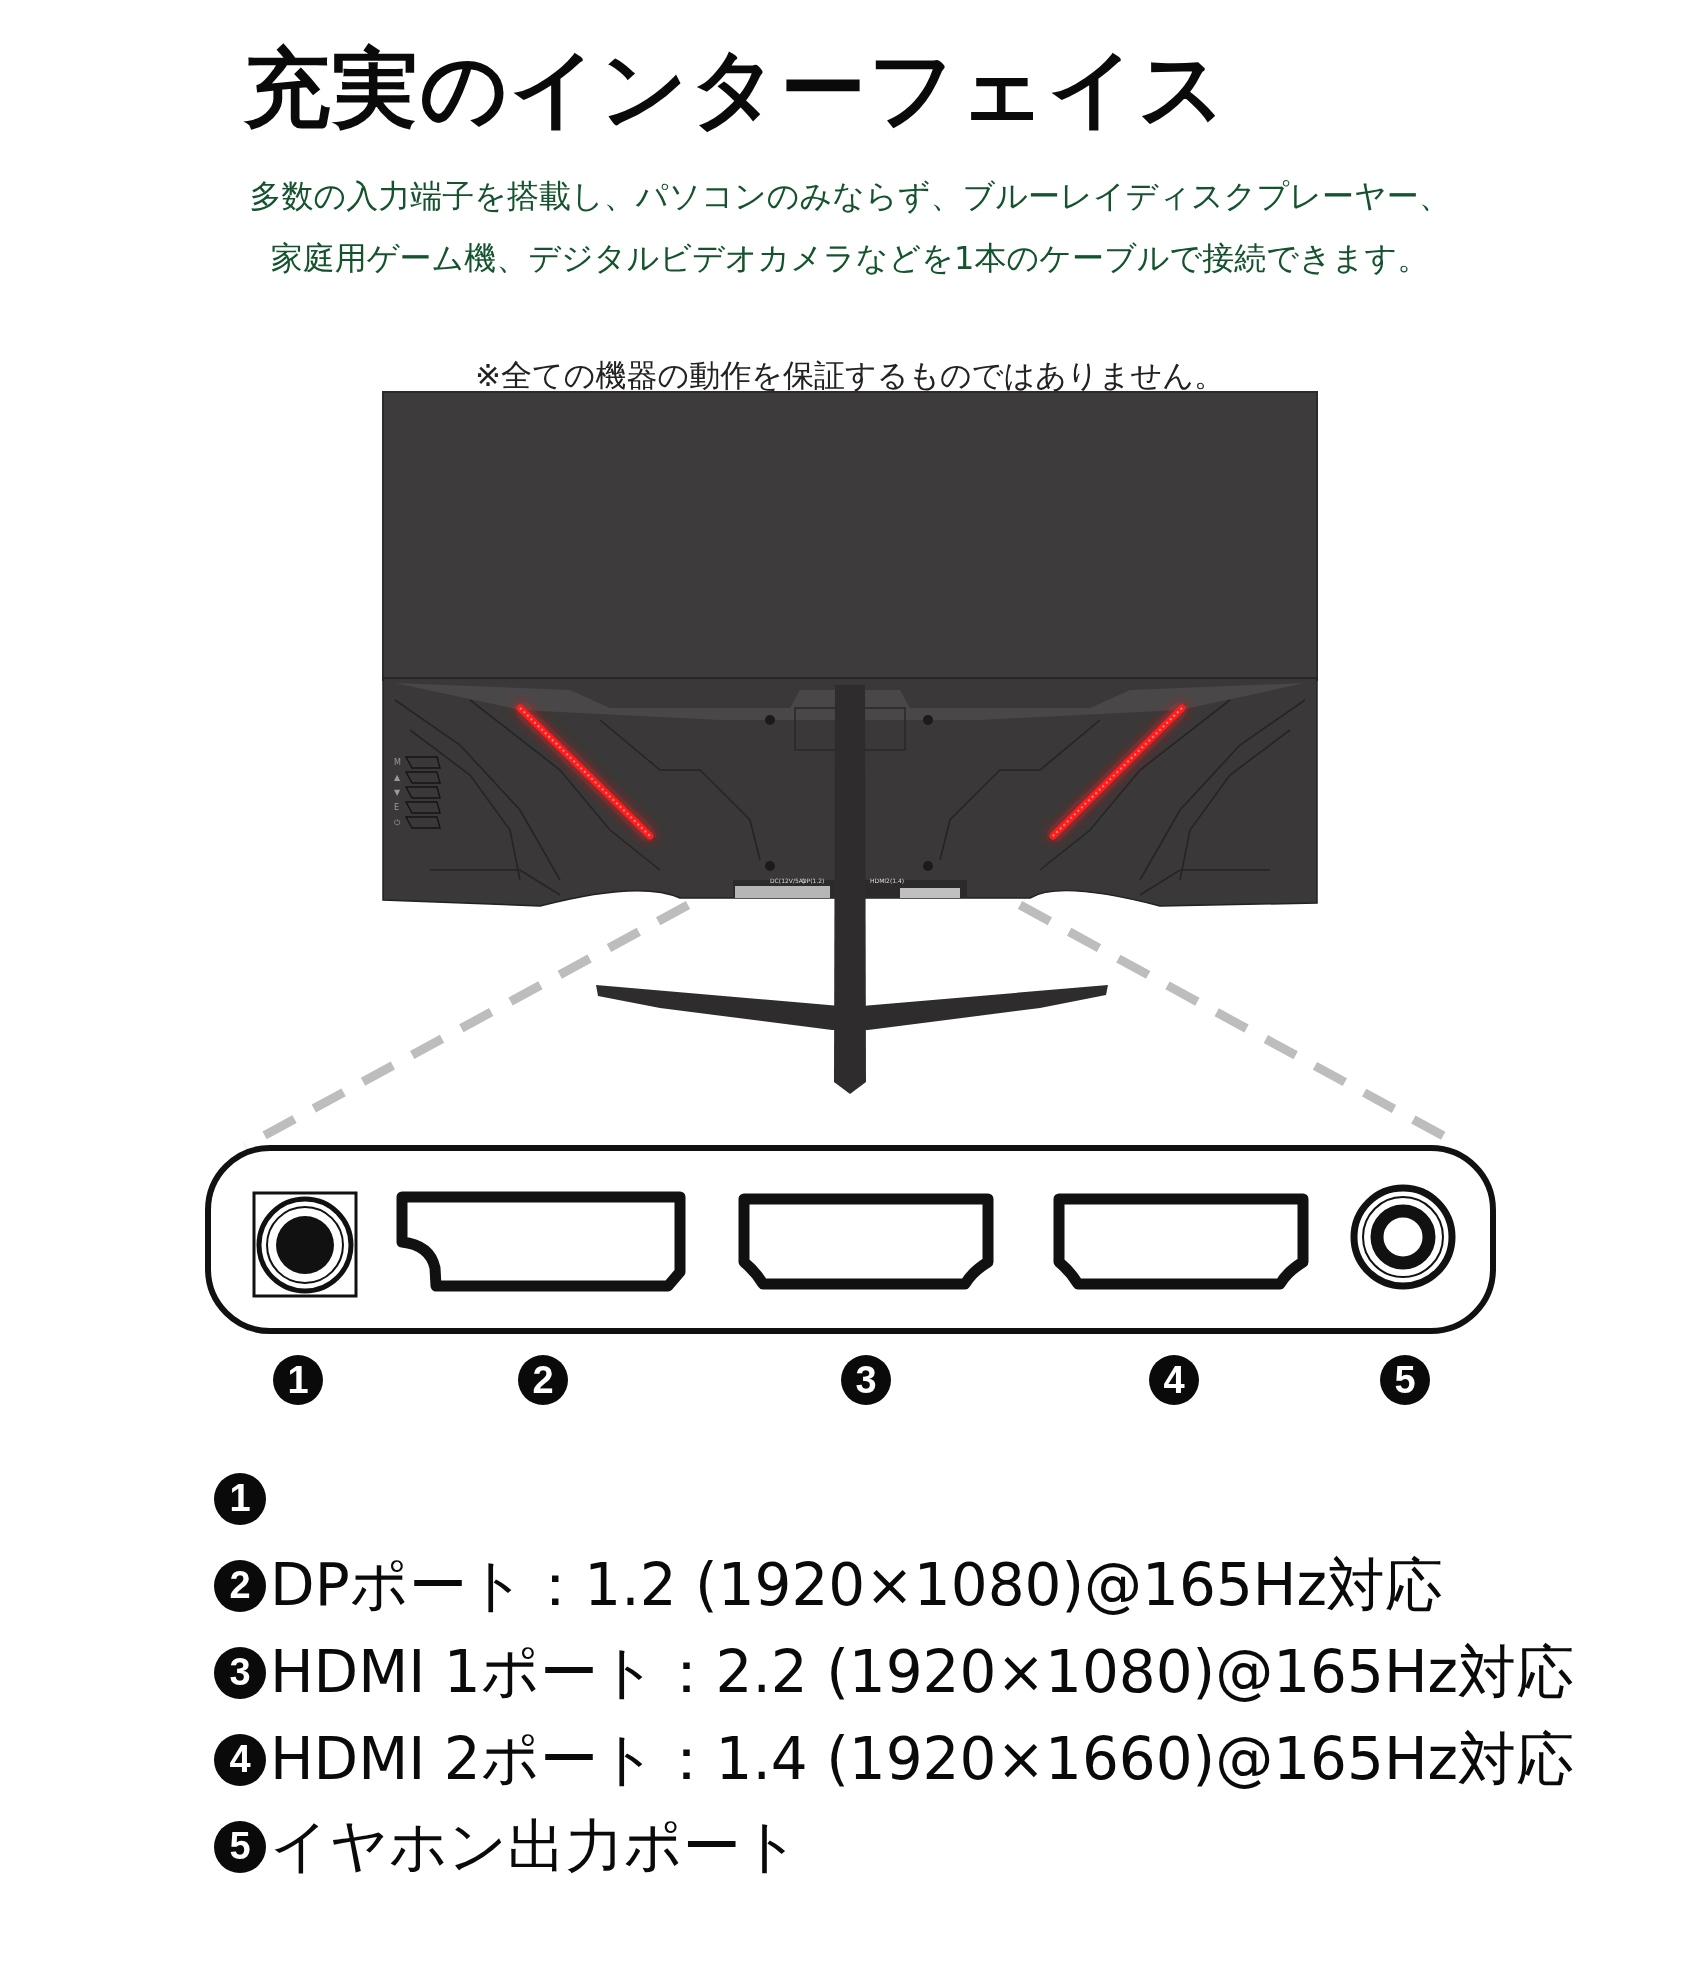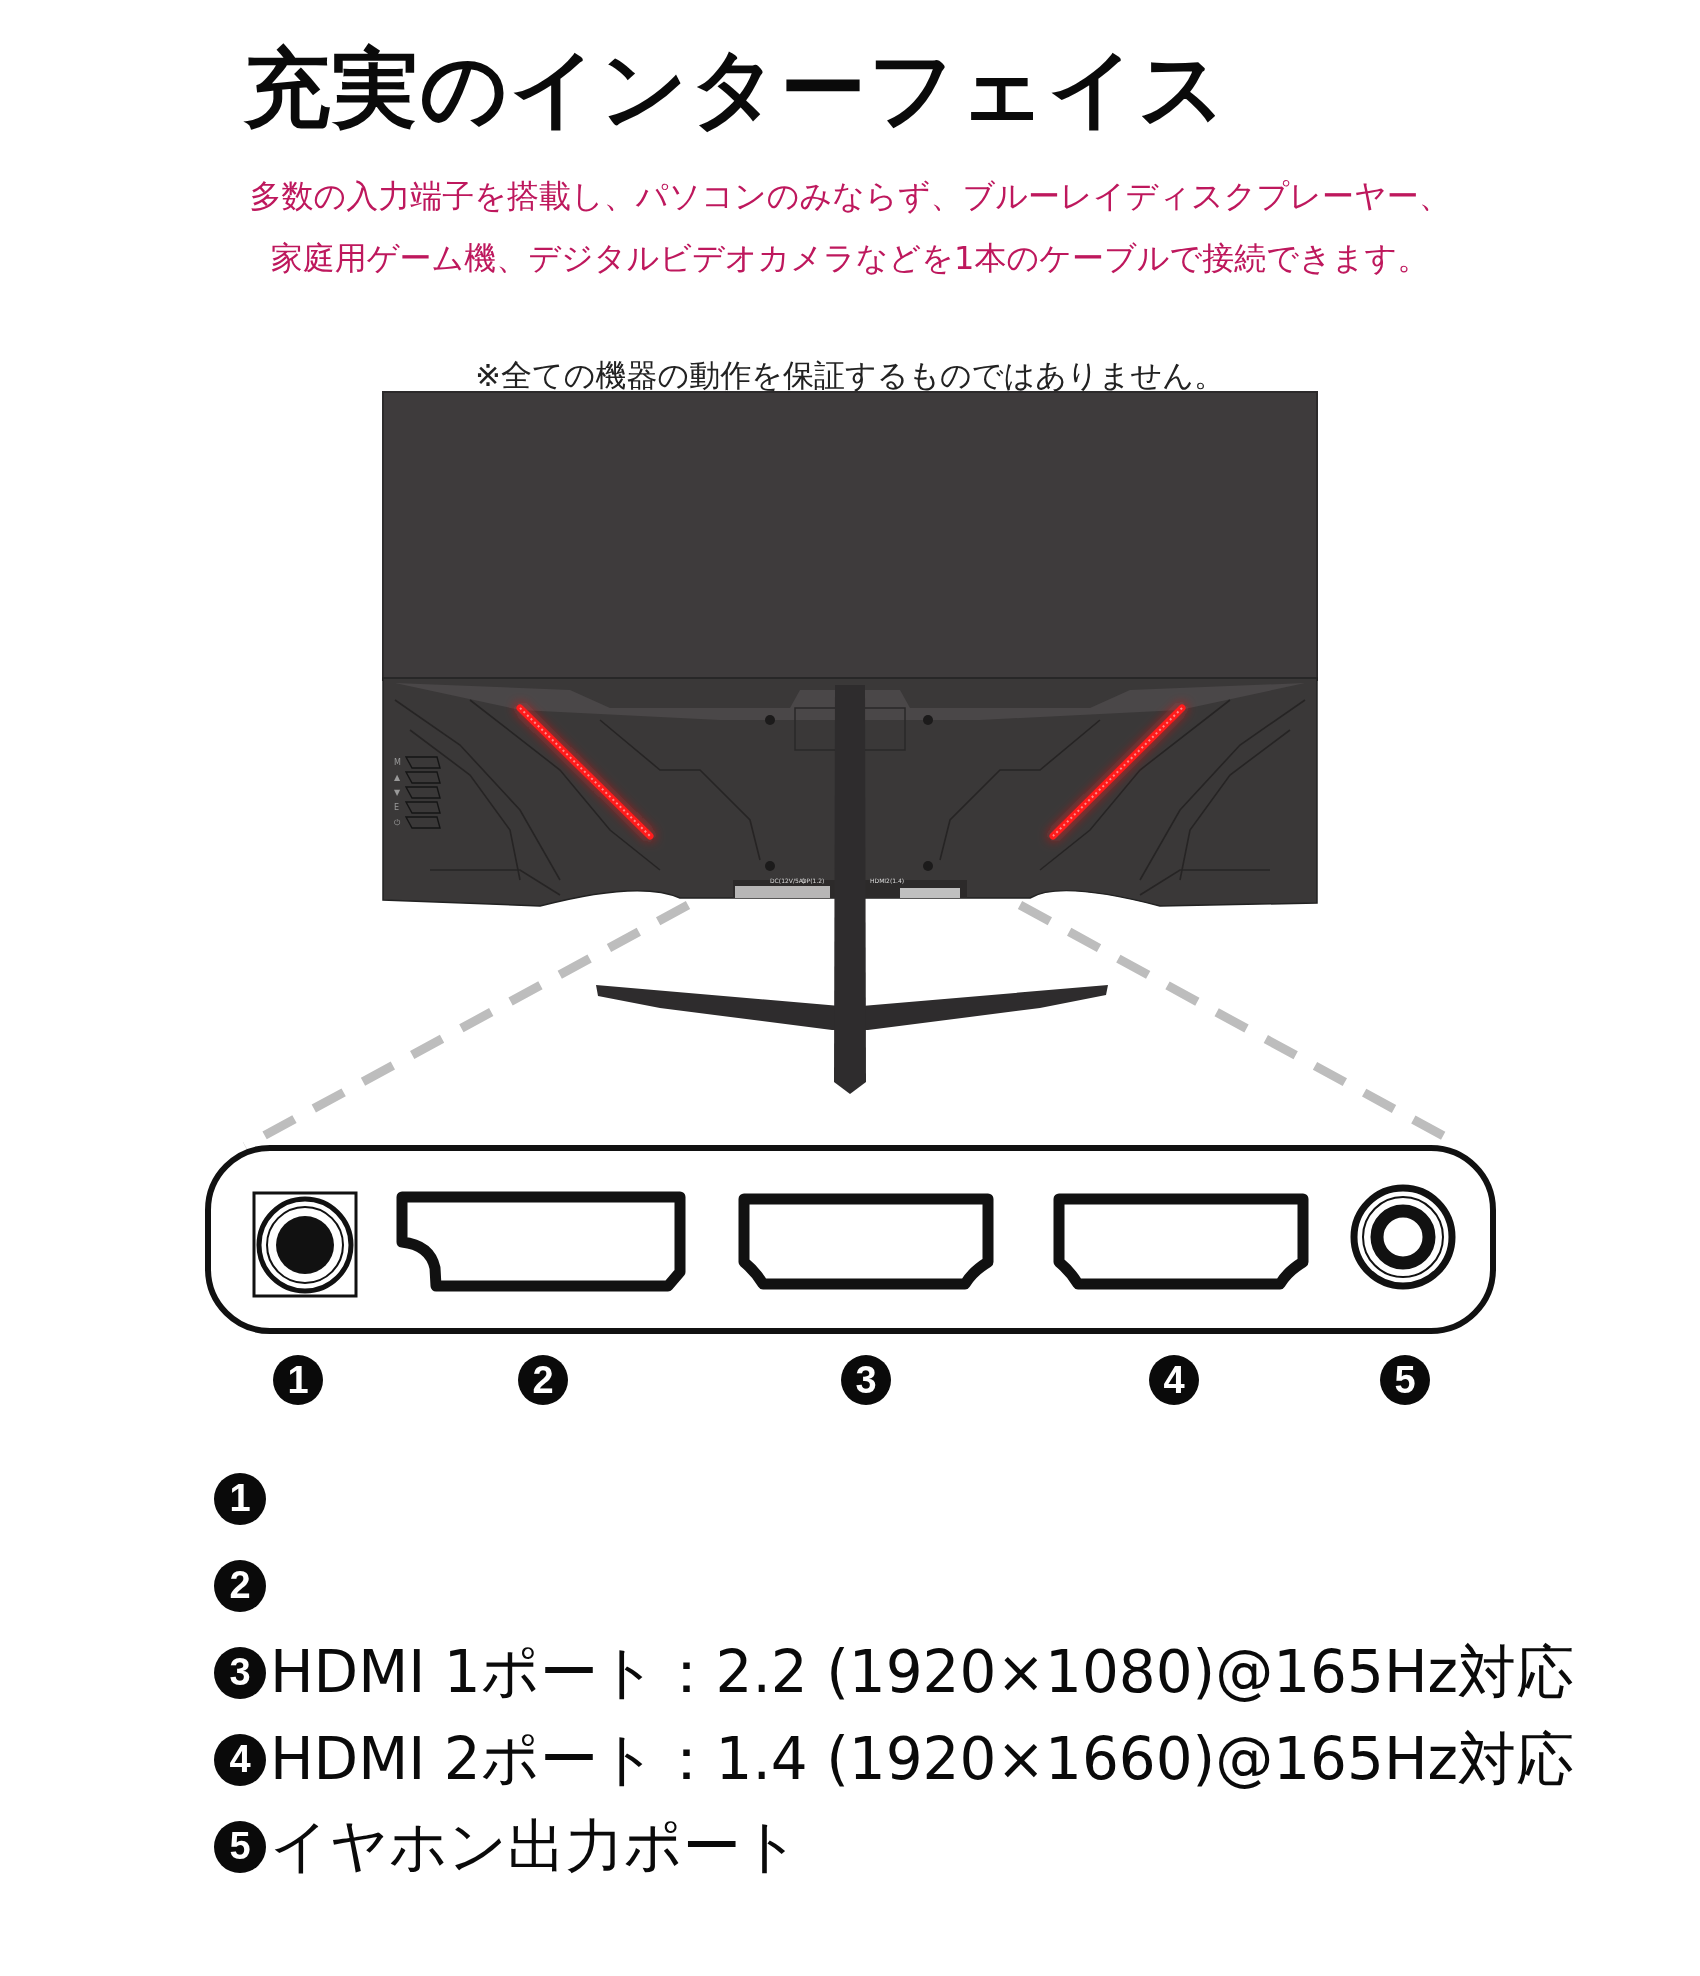--- a/index.html
+++ b/index.html
@@ -1,21 +1,21 @@
 <!DOCTYPE html>
 <html><head>
 <meta charset="utf-8">
 <style>
   html, body { margin: 0; padding: 0; background: #ffffff; }
   body { width: 1700px; height: 1976px; position: relative; overflow: hidden;
          font-family: "DejaVu Sans", "Liberation Sans", sans-serif; color: #111; }
   .abs { position: absolute; }
   #title { left: 0; width: 1472px; top: 38px; text-align: center; font-size: 86px; font-weight: bold;
            letter-spacing: 2px; line-height: 100px; color: #0a0a0a; }
-  .sub { left: 0; width: 1700px; text-align: center; font-size: 32px; line-height: 40px; color: #be185d; }
+  .sub { left: 0; width: 1700px; text-align: center; font-size: 32px; line-height: 40px; color: #14532d; }
   #sub1 { top: 176px; }
   #sub2 { top: 238px; }
   #note { top: 310px; font-size: 31px; color: #222; margin-top: 45px; }
   #scene { left: 0; top: 0; width: 1700px; height: 1976px; }
   #legend { left: 214px; top: 1455px; }
   .legend-row { display: flex; align-items: center; height: 87px; font-size: 58px; line-height: 87px;
                 color: #0a0a0a; white-space: nowrap; }
   .num-dot { display: inline-flex; align-items: center; justify-content: center; width: 52px; height: 52px;
              border-radius: 50%; background: #0a0a0a; color: #fff; font-weight: bold; font-size: 38px;
              margin-right: 4px; flex: 0 0 auto; font-family: "Liberation Sans", sans-serif; }
@@ -139,20 +139,21 @@
 <div class="badge" style="left:841px">3</div>
 <div class="badge" style="left:1149px">4</div>
 <div class="badge" style="left:1380px">5</div>
 
 <div id="legend" class="abs">
   <div class="legend-row">
     <span class="num-dot">1</span>
   </div>
   <div class="legend-row">
     <span class="num-dot">2</span>
+    <span>DPポート：1.2 (1920×1080)@165Hz対応</span>
   </div>
   <div class="legend-row">
     <span class="num-dot">3</span>
     <span>HDMI 1ポート：2.2 (1920×1080)@165Hz対応</span>
   </div>
   <div class="legend-row">
     <span class="num-dot">4</span>
     <span>HDMI 2ポート：1.4 (1920×1660)@165Hz対応</span>
   </div>
   <div class="legend-row">

